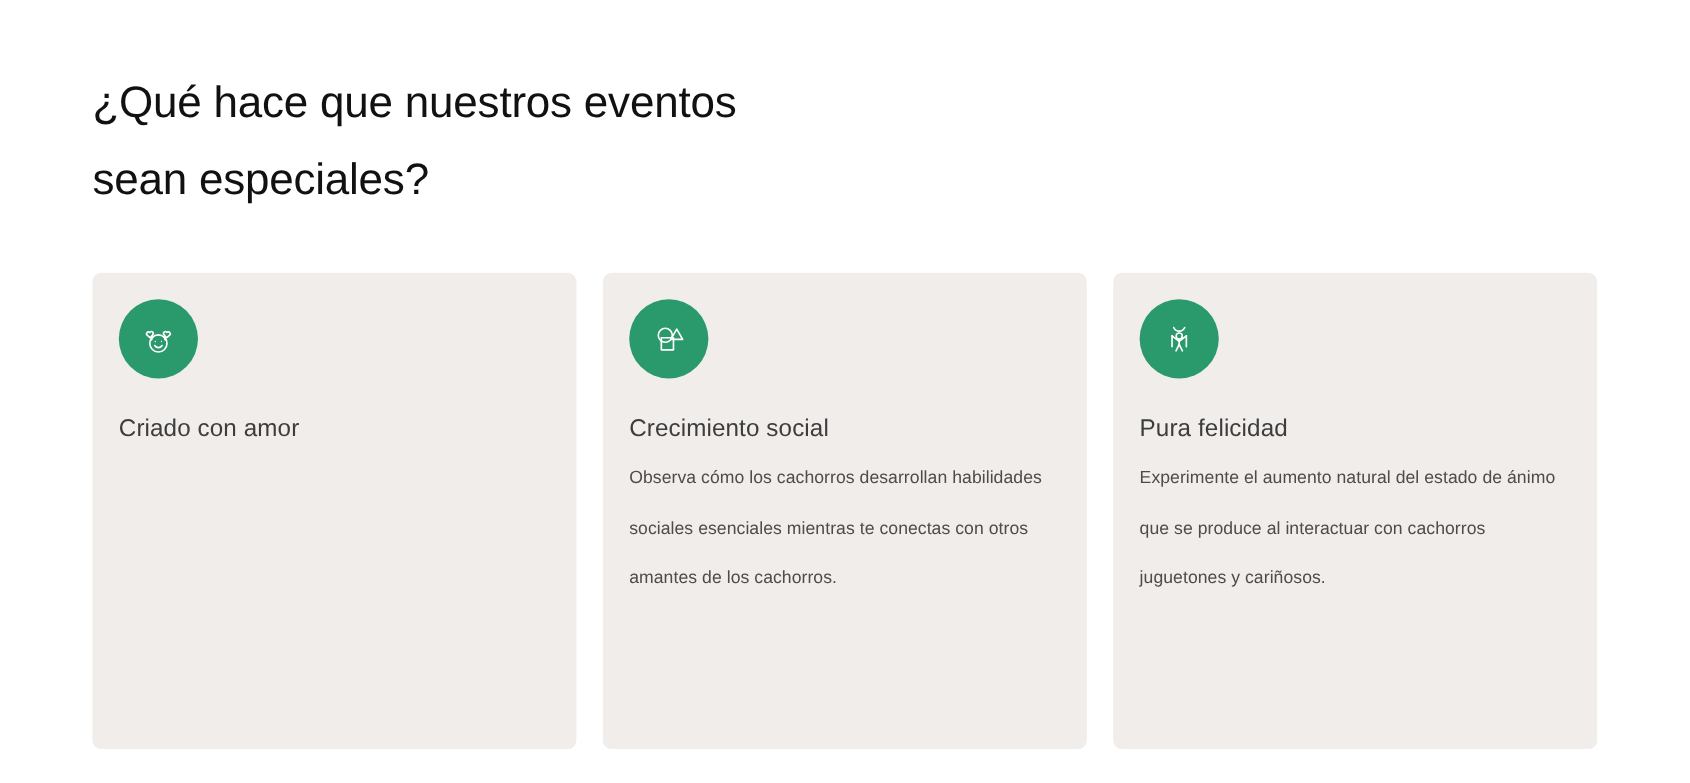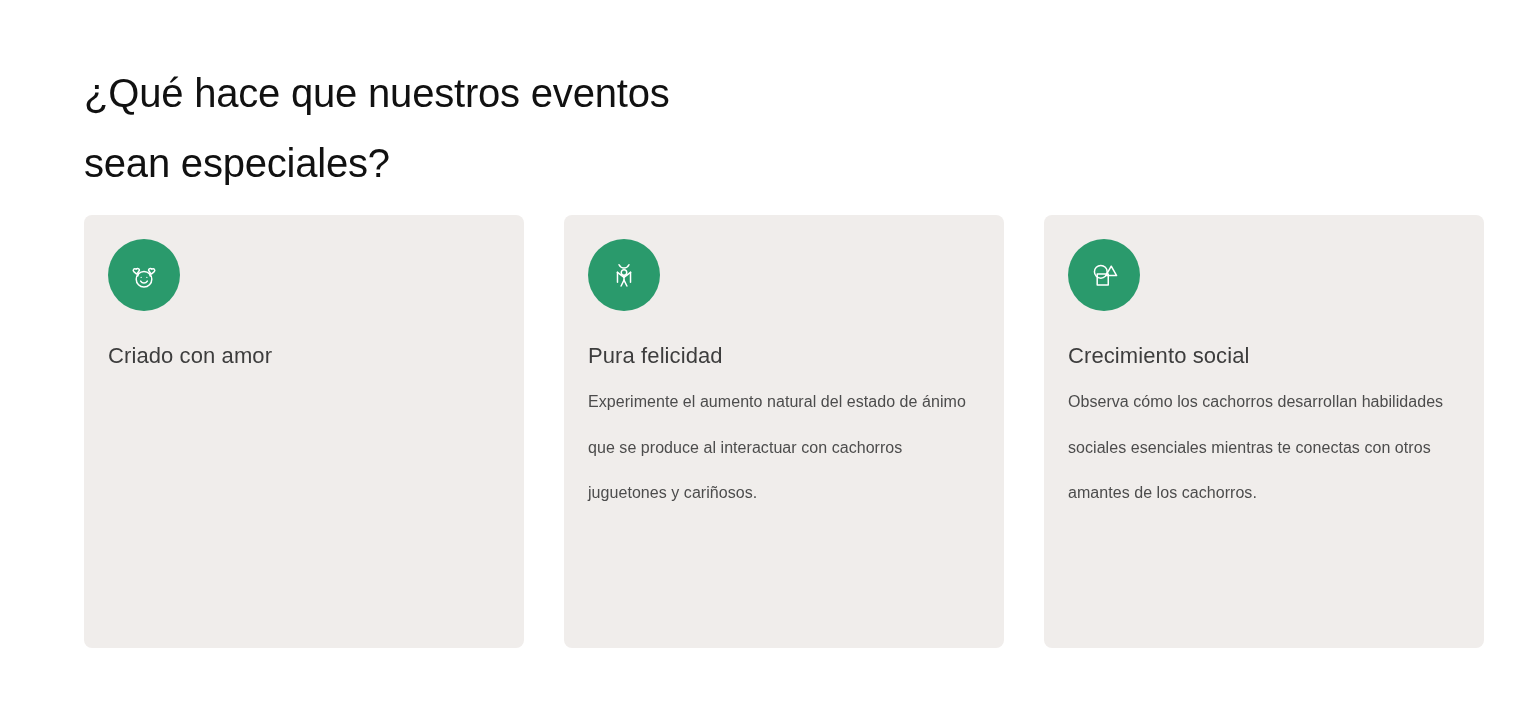--- a/index.html
+++ b/index.html
@@ -36,25 +36,25 @@
     line-height: 70px;
     letter-spacing: -0.2px;
     color: #111111;
     white-space: pre-line;
   }
 
   
   .cards {
     position: absolute;
     left: 84px;
-    top: 215px;
+    top: 248px;
     width: 1224px;
     display: grid;
     grid-template-columns: repeat(3, 440px);
-    column-gap: 40px;
+    column-gap: 24px;
     align-items: start;
   }
 
   .card {
     box-sizing: border-box;
     width: 440px;
     min-height: 433px;
     background: #f0edeb;
     border-radius: 8px;
     padding: 24px 24px 32px 24px;
@@ -128,51 +128,51 @@
         </span>
       </div>
       <h3 class="card-title">Criado con amor</h3>
     </div>
 
     <div class="card">
       <div class="card-icon">
         <span>
           <svg viewBox="0 0 48 48" fill="none" stroke="#ffffff" stroke-width="2.1" stroke-linecap="round" stroke-linejoin="round" aria-hidden="true">
 
+            <circle cx="19.5" cy="19.5" r="9"></circle>
+
+            <path d="M34.2 11.6l7.6 13.2H26.6z"></path>
+
+            <rect x="14.4" y="22.6" width="15.6" height="15.6"></rect>
+          </svg>
+        </span>
+      </div>
+      <h3 class="card-title">Crecimiento social</h3>
+      <p class="card-text">Observa cómo los cachorros desarrollan habilidades sociales esenciales mientras te conectas con otros amantes de los cachorros.</p>
+    </div>
+
+    <div class="card">
+      <div class="card-icon">
+        <span>
+          <svg viewBox="0 0 48 48" fill="none" stroke="#ffffff" stroke-width="2.1" stroke-linecap="round" stroke-linejoin="round" aria-hidden="true">
+
             <path d="M17 9.5c1.6 3.1 4.1 4.7 7 4.7s5.4-1.6 7-4.7"></path>
 
             <circle cx="24" cy="20.5" r="3.9"></circle>
 
             <path d="M24 24.6v6.6"></path>
             <path d="M24 27.4l-9.2-7.2"></path>
             <path d="M24 27.4l9.2-7.2"></path>
 
             <path d="M14.8 20.2v13.9"></path>
             <path d="M33.2 20.2v13.9"></path>
 
             <path d="M24 31.2l-4.1 8.3"></path>
             <path d="M24 31.2l4.1 8.3"></path>
           </svg>
         </span>
       </div>
       <h3 class="card-title">Pura felicidad</h3>
       <p class="card-text">Experimente el aumento natural del estado de ánimo que se produce al interactuar con cachorros juguetones y cariñosos.</p>
     </div>
 
-    <div class="card">
-      <div class="card-icon">
-        <span>
-          <svg viewBox="0 0 48 48" fill="none" stroke="#ffffff" stroke-width="2.1" stroke-linecap="round" stroke-linejoin="round" aria-hidden="true">
-
-            <circle cx="19.5" cy="19.5" r="9"></circle>
-
-            <path d="M34.2 11.6l7.6 13.2H26.6z"></path>
-
-            <rect x="14.4" y="22.6" width="15.6" height="15.6"></rect>
-          </svg>
-        </span>
-      </div>
-      <h3 class="card-title">Crecimiento social</h3>
-      <p class="card-text">Observa cómo los cachorros desarrollan habilidades sociales esenciales mientras te conectas con otros amantes de los cachorros.</p>
-    </div>
-
   </div>
 </div>
 
 </body></html>

